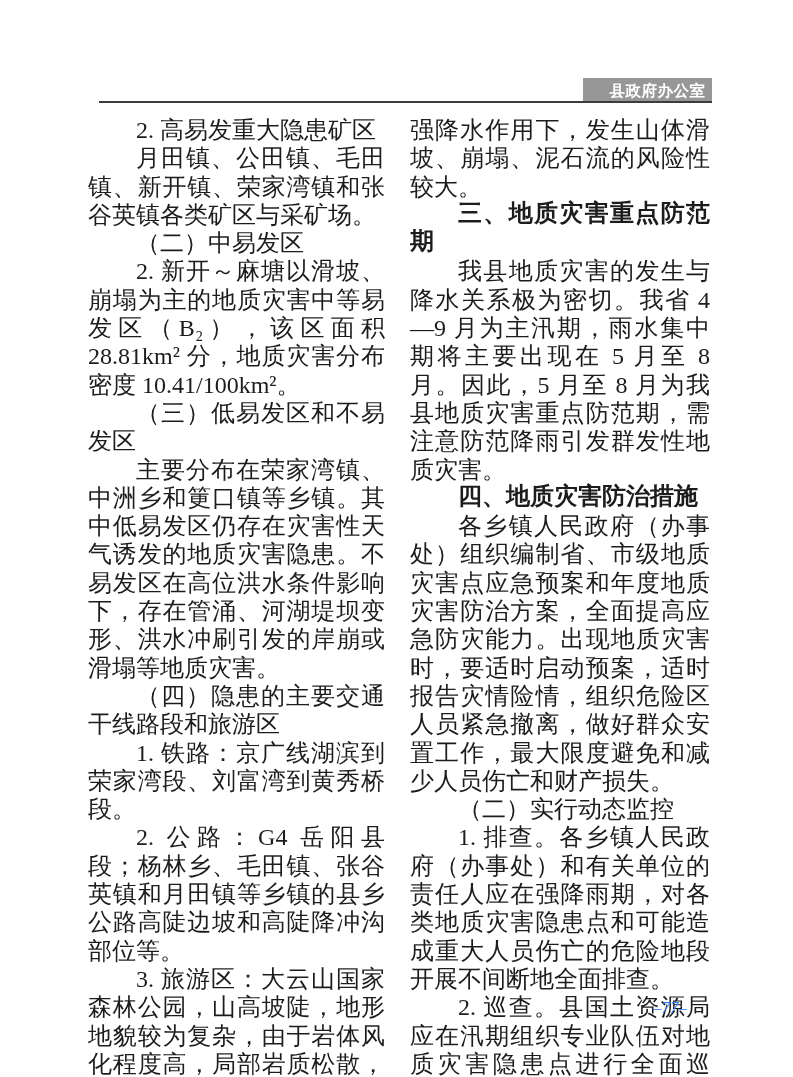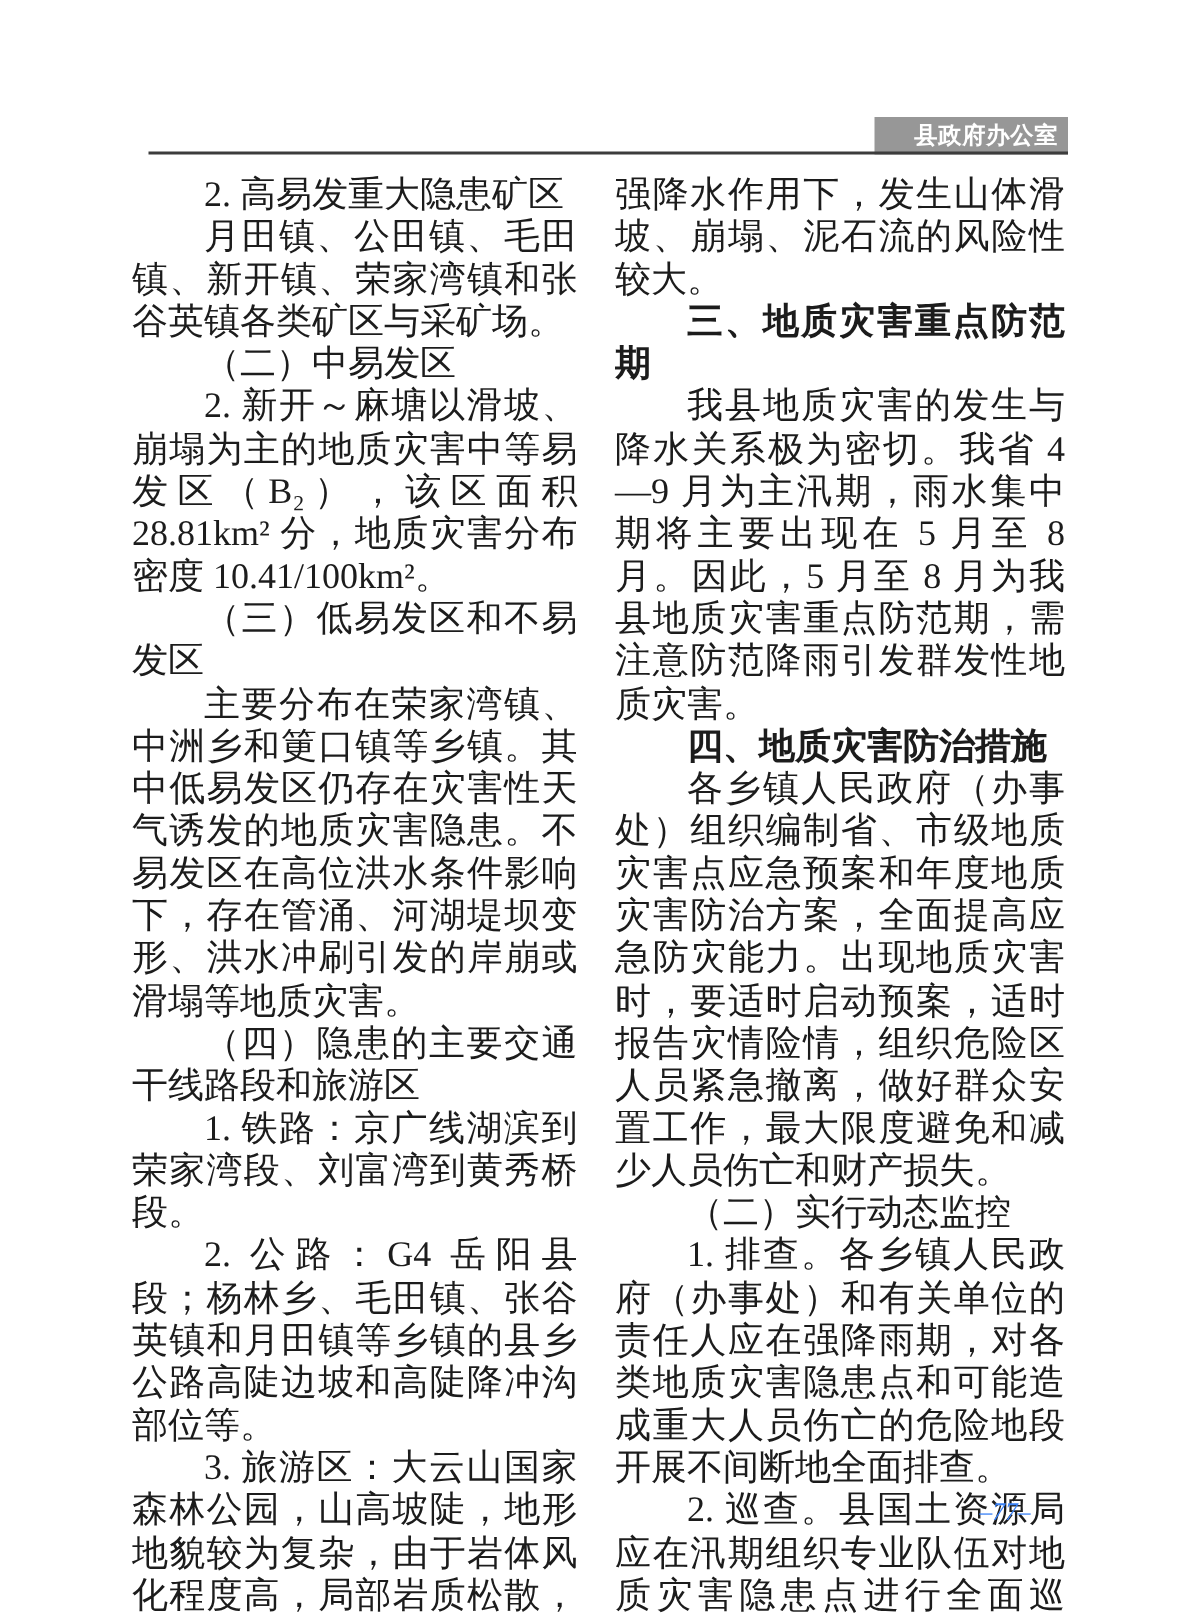--- a/index.html
+++ b/index.html
@@ -49,21 +49,21 @@
     text-align: justify;
     text-justify: inter-character;
   }
   .col p {
     margin: 0;
     padding: 0;
     text-indent: 2em;
   }
   .col p.noindent { text-indent: 0; }
   .col p.heading {
-    font-family: Liberation Sans, sans-serif;
+    font-family: Liberation Mono, monospace;
     font-weight: bold;
   }
   .col-left  { left: 88px;  width: 297px; }
   .col-right { left: 410px; width: 300px; }
   .page-number {
     position: absolute;
     left: 638px;
     top: 998px;
     width: 64px;
     text-align: center;

